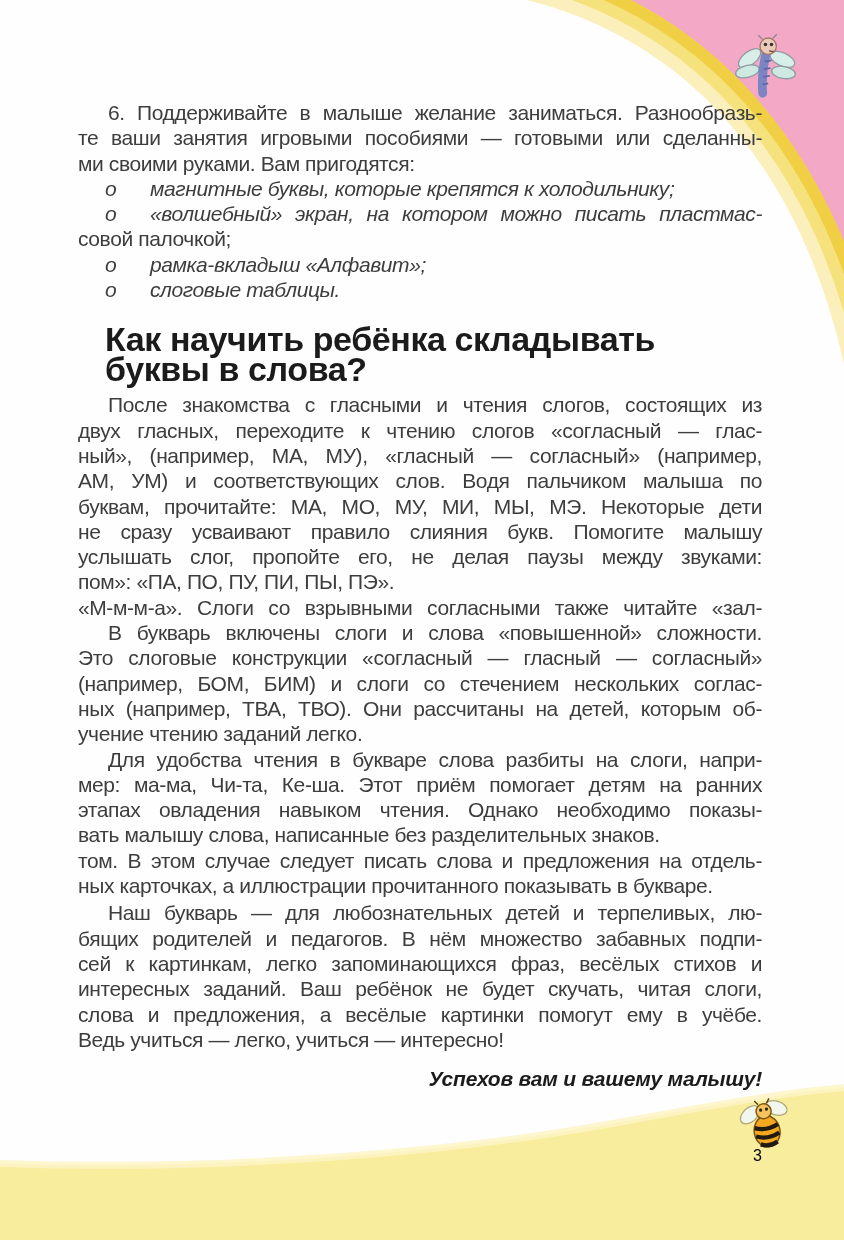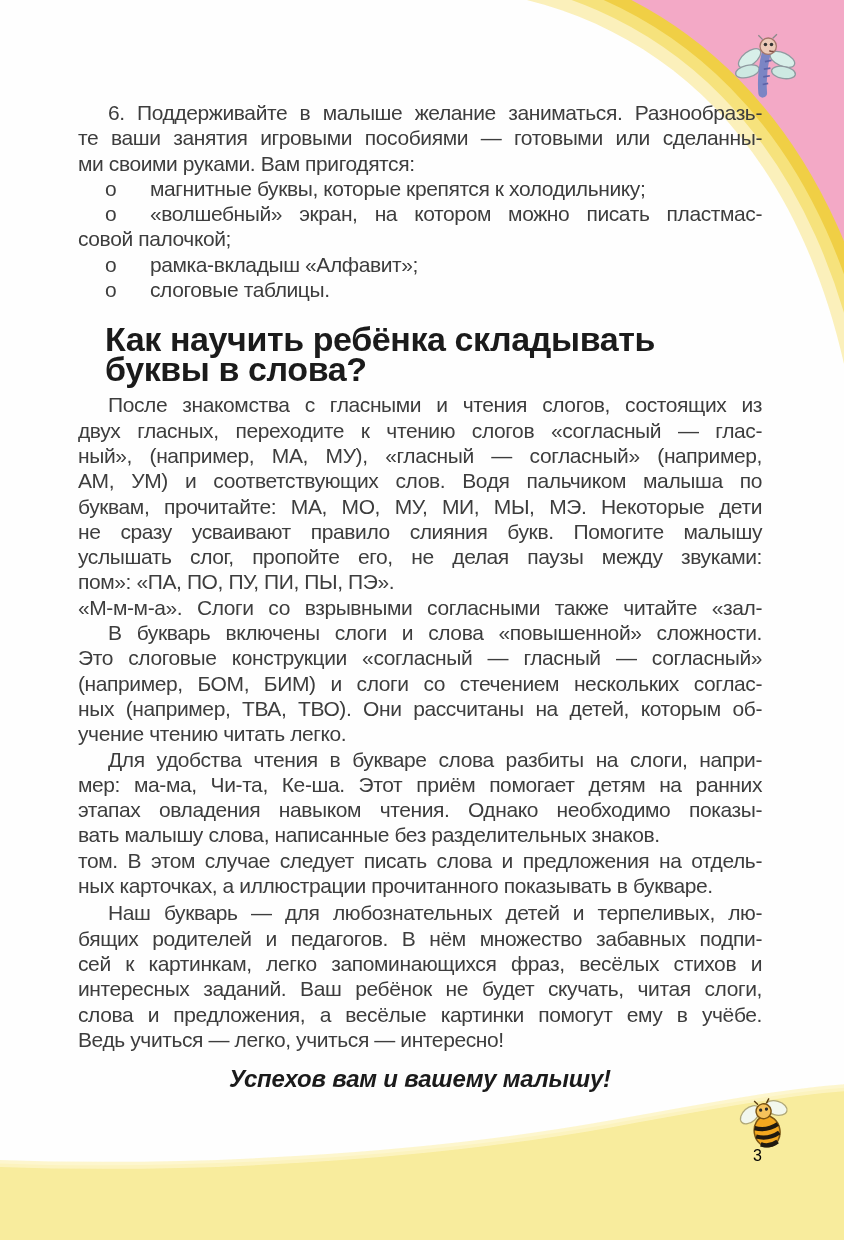--- a/index.html
+++ b/index.html
@@ -17,29 +17,29 @@
 
   .text-column{
     position:absolute;left:78px;top:100px;width:684px;
     color:#3d3d3d;font-size:21px;letter-spacing:-0.4px;line-height:25.3px;
   }
   .para{margin:0;}
   .para.gap-before{margin-top:2px;}
   .tline{min-height:25.3px;}
   .tline.just{text-align:justify;text-align-last:justify;}
   .tline.indent{padding-left:30px;}
-  .tline.bline{padding-left:27px;}
+  .tline.bline{padding-left:27px;font-style:italic;}
   .bmark{display:inline-block;width:45px;}
   .sec-heading{
     margin:22px 0 8px 0;padding-left:27px;
     font-size:34px;font-weight:bold;line-height:30px;color:#1b1b1b;letter-spacing:-0.4px;
   }
   .closing{
-    margin-top:12px;text-align:center;
-    font-size:24px;font-weight:bold;font-style:italic;color:#1b1b1b;line-height:30px;letter-spacing:-0.2px;
+    margin-top:12px;text-align:right;
+    font-size:21px;font-weight:bold;font-style:italic;color:#1b1b1b;line-height:30px;letter-spacing:-0.2px;
   }
 
   .page-pill{
     position:absolute;left:753px;top:1147px;width:120px;height:86px;
     border-radius:43px;
     background:linear-gradient(180deg,#f7c6db 0%,#f1a8c6 42%,#e globals;
     background:linear-gradient(180deg,#f7c6db 0%,#f1a8c6 42%,#e794b9 100%);
     box-shadow:0 4px 7px rgba(170,90,130,0.35),
                inset 0 5px 9px rgba(255,255,255,0.55),
                inset 0 -8px 12px rgba(198,98,148,0.35);
@@ -131,21 +131,21 @@
         <div class="tline just">не сразу усваивают правило слияния букв. Помогите малышу</div>
         <div class="tline just">услышать слог, пропойте его, не делая паузы между звуками:</div>
         <div class="tline">пом»: «ПА, ПО, ПУ, ПИ, ПЫ, ПЭ».</div>
         <div class="tline just">«М-м-м-а». Слоги со взрывными согласными также читайте «зал-</div>
       </div>
       <div class="para">
         <div class="tline indent just">В букварь включены слоги и слова «повышенной» сложности.</div>
         <div class="tline just">Это слоговые конструкции «согласный — гласный — согласный»</div>
         <div class="tline just">(например, БОМ, БИМ) и слоги со стечением нескольких соглас-</div>
         <div class="tline just">ных (например, ТВА, ТВО). Они рассчитаны на детей, которым об-</div>
-        <div class="tline">учение чтению читать легко.</div>
+        <div class="tline">учение чтению заданий легко.</div>
       </div>
       <div class="para">
         <div class="tline indent just">Для удобства чтения в букваре слова разбиты на слоги, напри-</div>
         <div class="tline just">мер: ма-ма, Чи-та, Ке-ша. Этот приём помогает детям на ранних</div>
         <div class="tline just">этапах овладения навыком чтения. Однако необходимо показы-</div>
         <div class="tline">вать малышу слова, написанные без разделительных знаков.</div>
       </div>
       <div class="para">
         <div class="tline just">том. В этом случае следует писать слова и предложения на отдель-</div>
         <div class="tline">ных карточках, а иллюстрации прочитанного показывать в букваре.</div>

